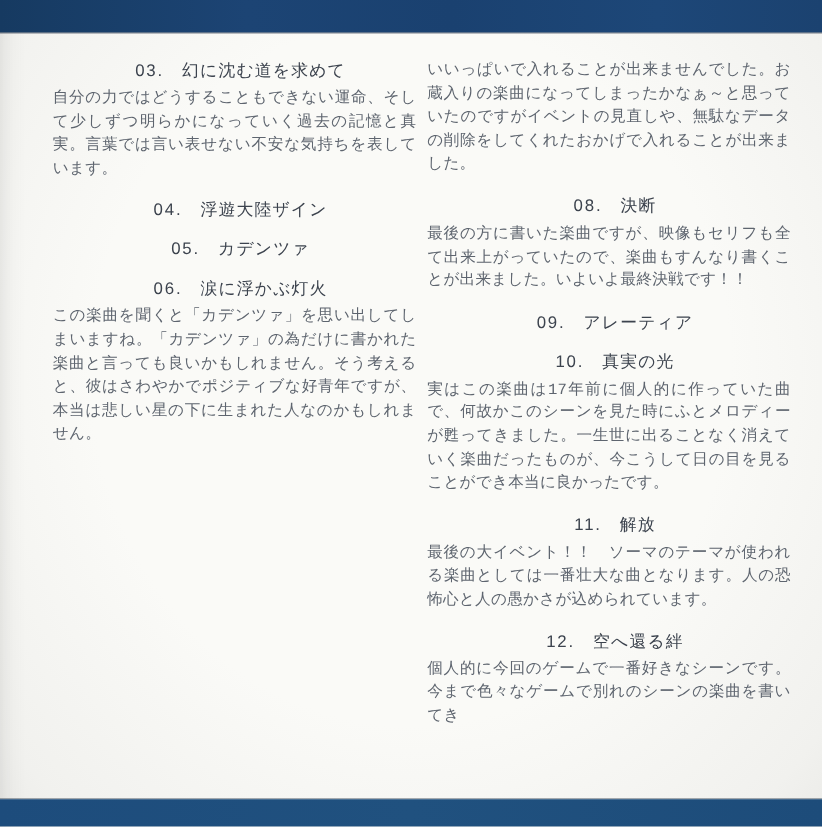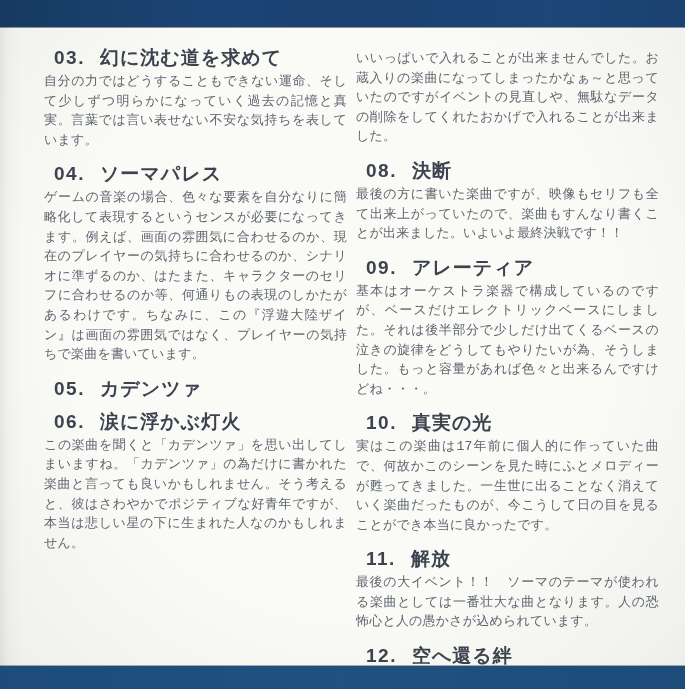--- a/index.html
+++ b/index.html
@@ -23,23 +23,24 @@
     box-shadow:0 -1px 0 rgba(10,25,45,.35);
   }
   .columns {
     position:absolute; top:49px; left:44px;
     display:flex; gap:9px;
   }
   .col { width:303px; }
   .sec { margin-bottom:15px; }
   .sec .hd {
     margin:0 0 5px 0; padding-left:10px;
-    font-size:19px; font-weight:bold;
+    font-size:14px; font-weight:normal;
     color:#3c434e; letter-spacing:1px;
     line-height:18px;
+    text-align:center;
   }
   .sec .hd .num { margin-right:15px; letter-spacing:1.5px; }
   .sec .body {
     margin:0;
     font-size:13px; line-height:19.6px;
     color:#5e656f; letter-spacing:0.2px;
     text-align:justify;
     font-family:Liberation Mono, monospace;
   }
   .gap-lg { margin-top:12px; }
@@ -54,23 +55,22 @@
 
     <div class="col">
       <div class="sec">
         <div class="hd">
           <span class="num">03.</span><span>幻に沈む道を求めて</span>
         </div>
         <p class="body">自分の力ではどうすることもできない運命、そして少しずつ明らかになっていく過去の記憶と真実。言葉では言い表せない不安な気持ちを表しています。</p>
       </div>
       <div class="sec">
         <div class="hd">
-          <span class="num">04.</span><span>ソーマパレス</span>
+          <span class="num">04.</span><span>浮遊大陸ザイン</span>
         </div>
-        <p class="body">ゲームの音楽の場合、色々な要素を自分なりに簡略化して表現するというセンスが必要になってきます。例えば、画面の雰囲気に合わせるのか、現在のプレイヤーの気持ちに合わせるのか、シナリオに準ずるのか、はたまた、キャラクターのセリフに合わせるのか等、何通りもの表現のしかたがあるわけです。ちなみに、この『浮遊大陸ザイン』は画面の雰囲気ではなく、プレイヤーの気持ちで楽曲を書いています。</p>
       </div>
       <div class="sec">
         <div class="hd">
           <span class="num">05.</span><span>カデンツァ</span>
         </div>
       </div>
       <div class="sec">
         <div class="hd">
           <span class="num">06.</span><span>涙に浮かぶ灯火</span>
         </div>
@@ -86,21 +86,20 @@
       <div class="sec">
         <div class="hd">
           <span class="num">08.</span><span>決断</span>
         </div>
         <p class="body">最後の方に書いた楽曲ですが、映像もセリフも全て出来上がっていたので、楽曲もすんなり書くことが出来ました。いよいよ最終決戦です！！</p>
       </div>
       <div class="sec">
         <div class="hd">
           <span class="num">09.</span><span>アレーティア</span>
         </div>
-        <p class="body">基本はオーケストラ楽器で構成しているのですが、ベースだけエレクトリックベースにしました。それは後半部分で少しだけ出てくるベースの泣きの旋律をどうしてもやりたいが為、そうしました。もっと容量があれば色々と出来るんですけどね・・・。</p>
       </div>
       <div class="sec">
         <div class="hd">
           <span class="num">10.</span><span>真実の光</span>
         </div>
         <p class="body">実はこの楽曲は17年前に個人的に作っていた曲で、何故かこのシーンを見た時にふとメロディーが甦ってきました。一生世に出ることなく消えていく楽曲だったものが、今こうして日の目を見ることができ本当に良かったです。</p>
       </div>
       <div class="sec gap-lg">
         <div class="hd">
           <span class="num">11.</span><span>解放</span>

